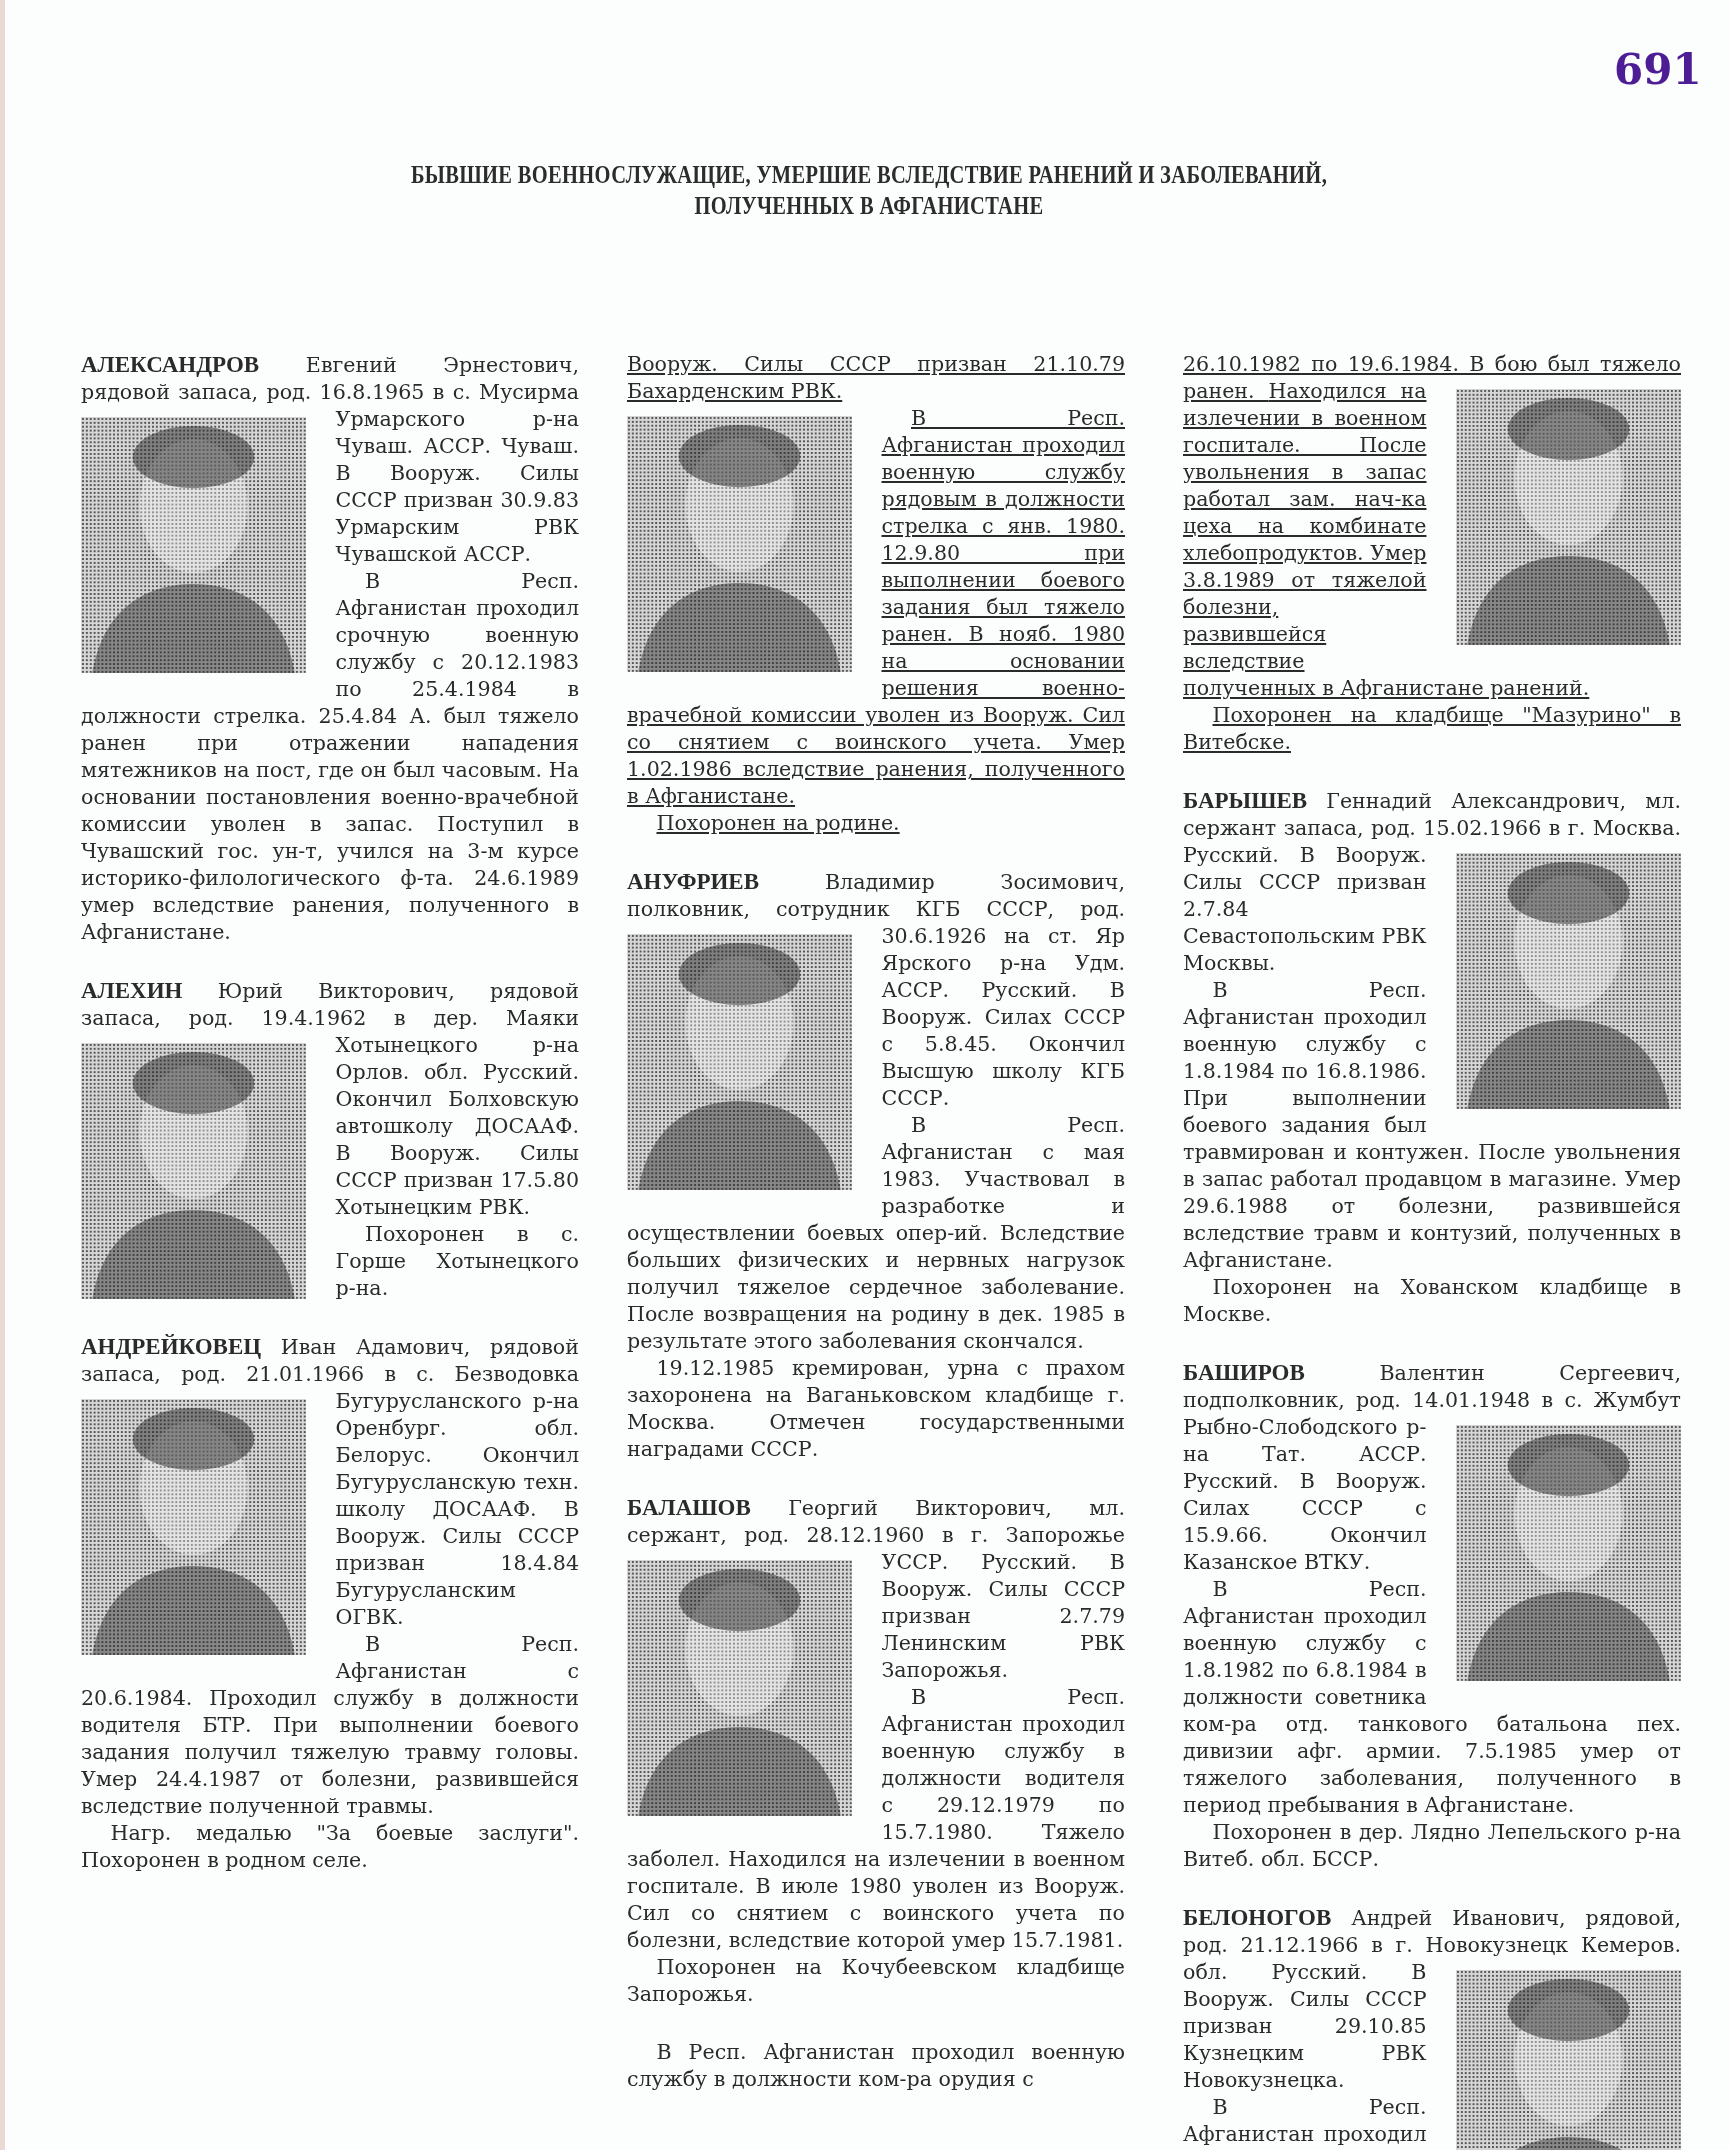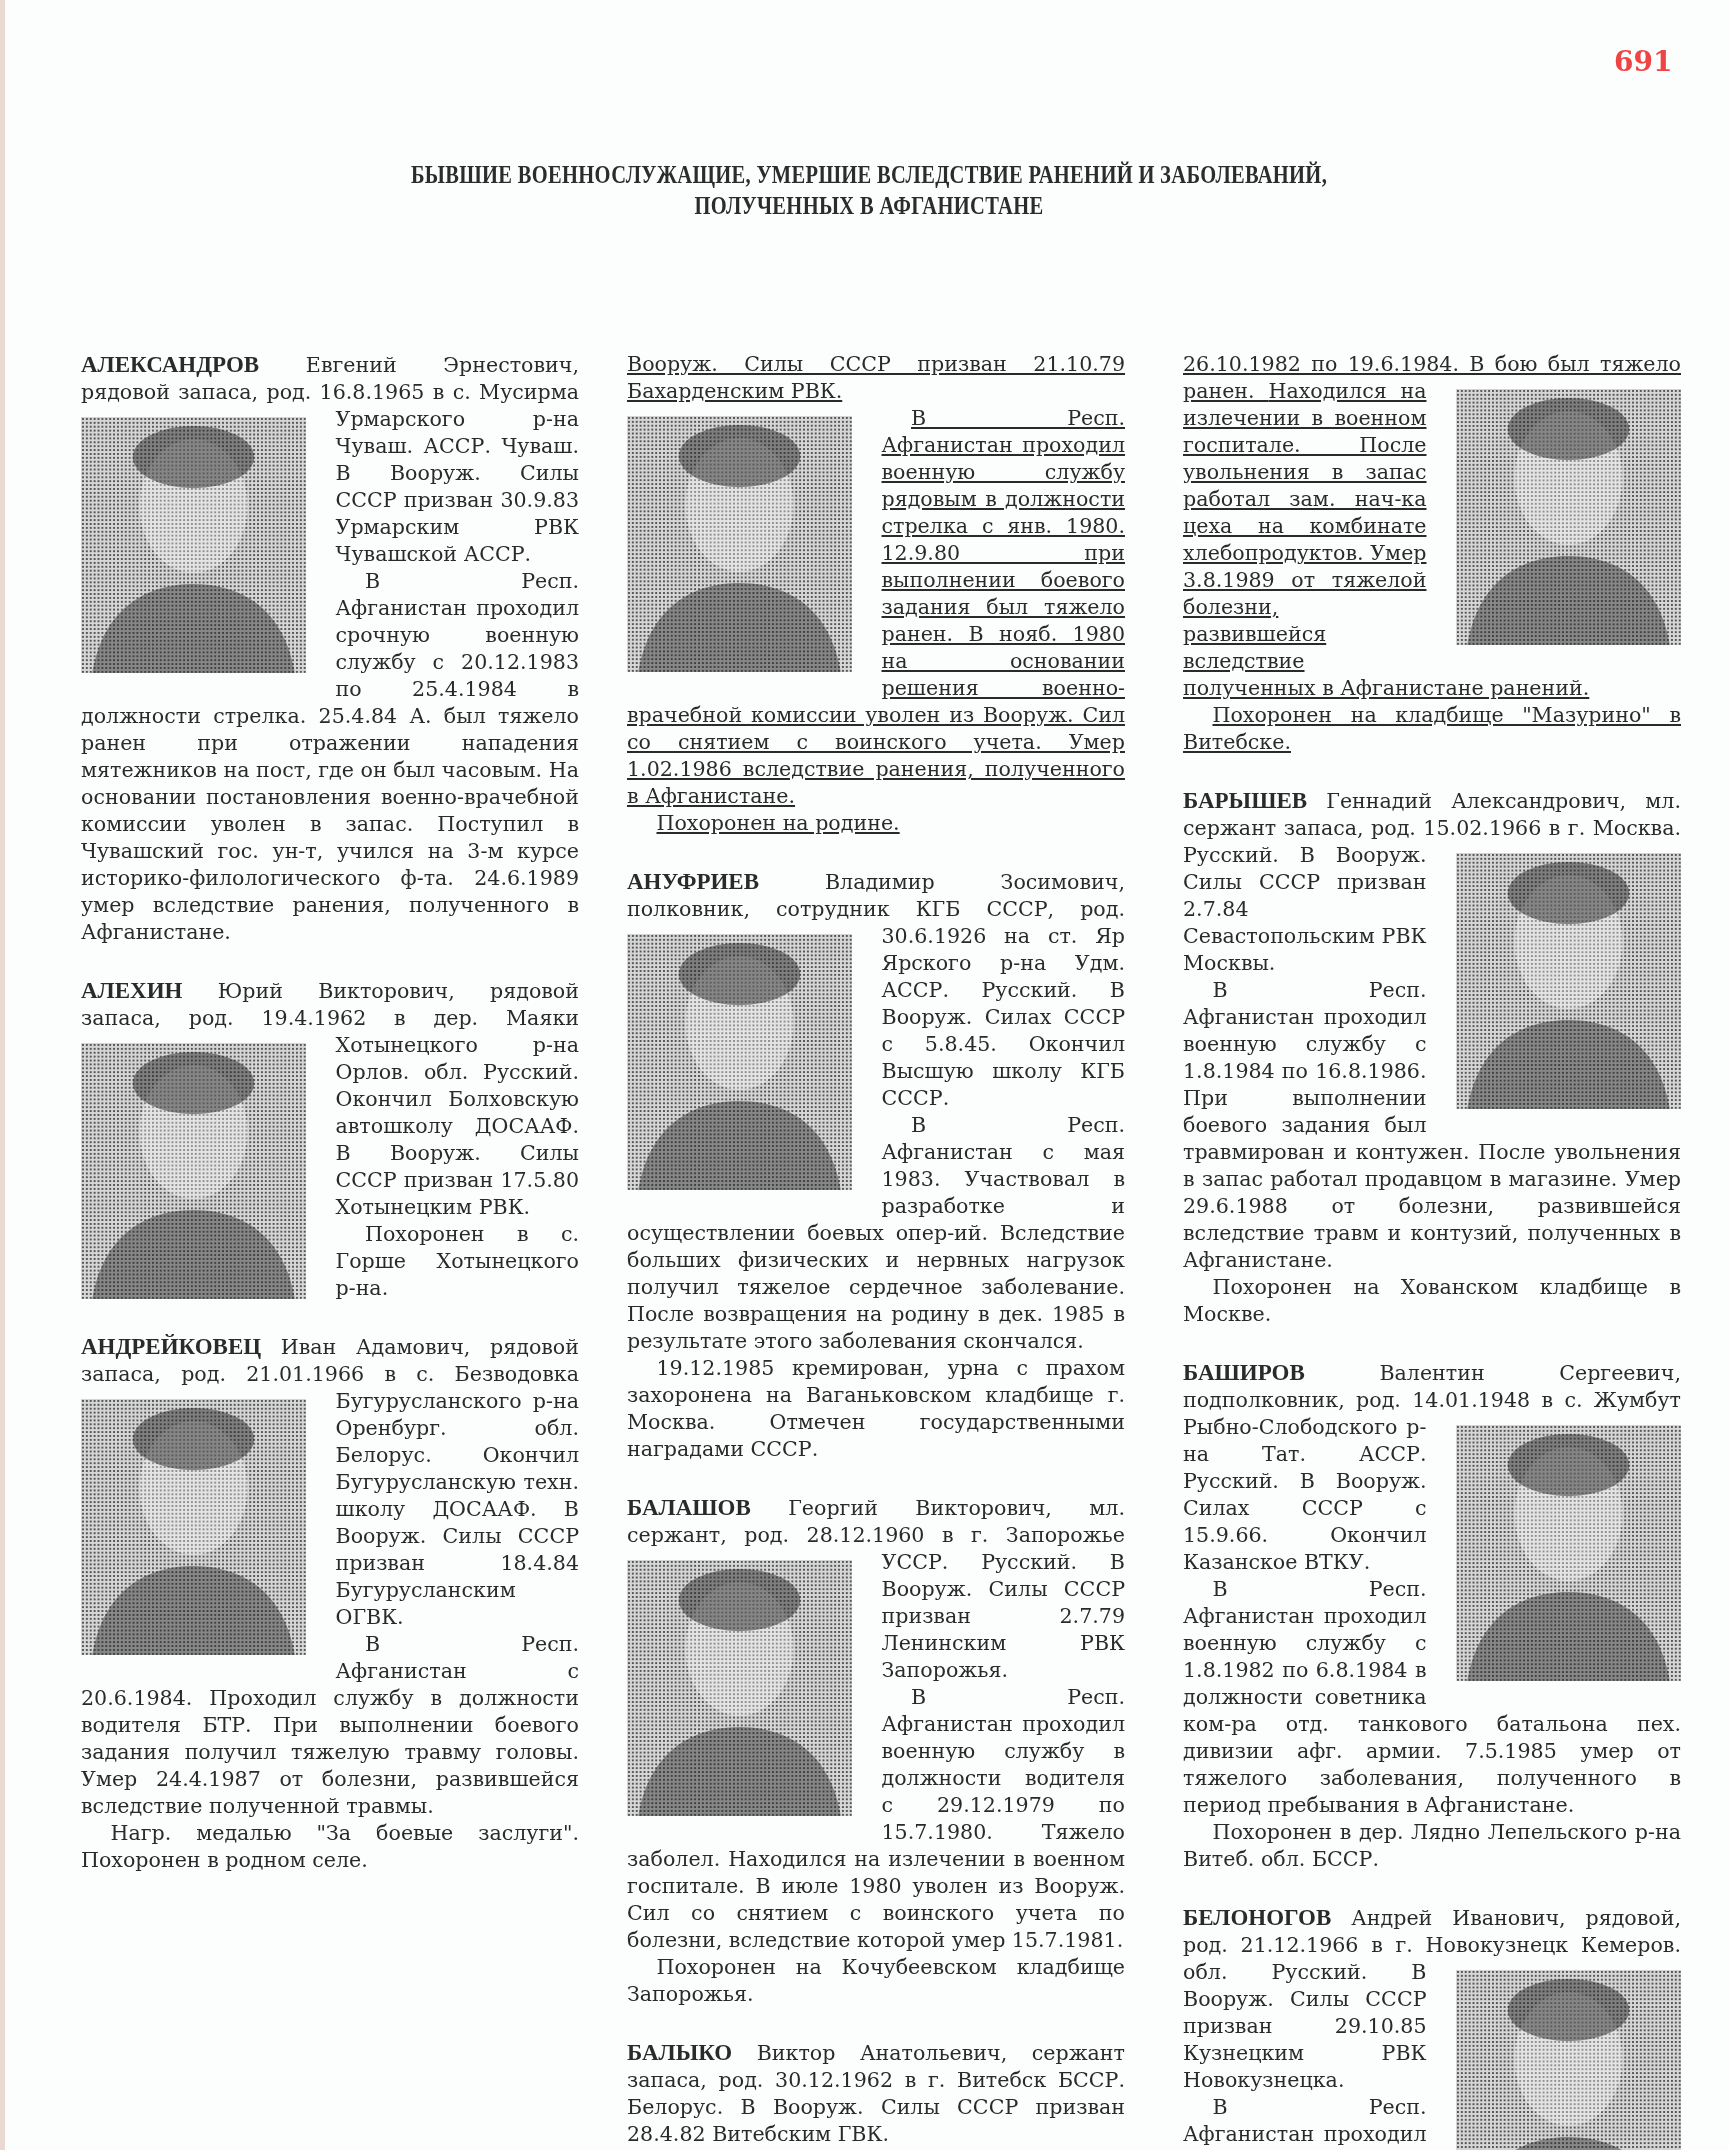--- a/index.html
+++ b/index.html
@@ -6,21 +6,21 @@
   body {
     width: 1729px; height: 2151px;
     background: #fcfdfd;
     position: relative; overflow: hidden;
     font-family: "DejaVu Serif", "Liberation Serif", serif;
     color: #2a2a2a;
   }
   .edge { position: absolute; left: 0; top: 0; width: 4.7px; height: 100%; background: #e9d9d2; }
   .page-number {
     position: absolute; top: 45px; left: 1614px;
-    font-size: 28px; font-weight: bold; color: #ef4444;
+    font-size: 42px; font-weight: bold; color: #4c1d95;
     font-family: "DejaVu Serif", serif;
   }
   .title {
     position: absolute; top: 159px; left: 124px; width: 1490px;
     text-align: center; font-weight: bold;
     font-family: "Liberation Serif", serif;
     font-size: 25px; line-height: 31px; letter-spacing: 0.4px; color: #2c2c2c;
     transform: scaleX(0.82); transform-origin: center;
   }
   .col {
@@ -130,21 +130,20 @@
               <ellipse cx="50" cy="40" rx="24" ry="30" fill="rgba(255,255,255,0.35)"></ellipse>
               <path d="M5 115 C10 85 30 75 50 75 C70 75 90 85 95 115 Z" fill="rgba(40,40,40,0.45)"></path>
               <ellipse cx="50" cy="18" rx="27" ry="14" fill="rgba(40,40,40,0.5)"></ellipse>
             </svg>
           </span>УССР. Русский. В Вооруж. Силы СССР призван 2.7.79 Ленинским РВК Запорожья.</span></p>
     <p>В Респ. Афганистан проходил военную службу в должности водителя с 29.12.1979 по 15.7.1980. Тяжело заболел. Находился на излечении в военном госпитале. В июле 1980 уволен из Вооруж. Сил со снятием с воинского учета по болезни, вследствие которой умер 15.7.1981.</p>
     <p>Похоронен на Кочубеевском кладбище Запорожья.</p>
   </div>
 
   <div class="entry">
-    <p class="first"><span class="surname">БАЛЫКО</span><span> Виктор Анатольевич, сержант запаса, род. 30.12.1962 в г. Витебск БССР. Белорус. В Вооруж. Силы СССР призван 28.4.82 Витебским ГВК.</span></p>
     <p>В Респ. Афганистан проходил военную службу в должности ком-ра орудия с</p>
   </div>
 </div>
 
 <div class="col col3">
 
   <div class="entry cont">
     <p>26.10.1982 по 19.6.1984. В бою был тяжело ранен. <span class="photo right" style="display: block;">
           <svg viewBox="0 0 100 115" preserveAspectRatio="none">
             <ellipse cx="50" cy="40" rx="24" ry="30" fill="rgba(255,255,255,0.35)"></ellipse>

